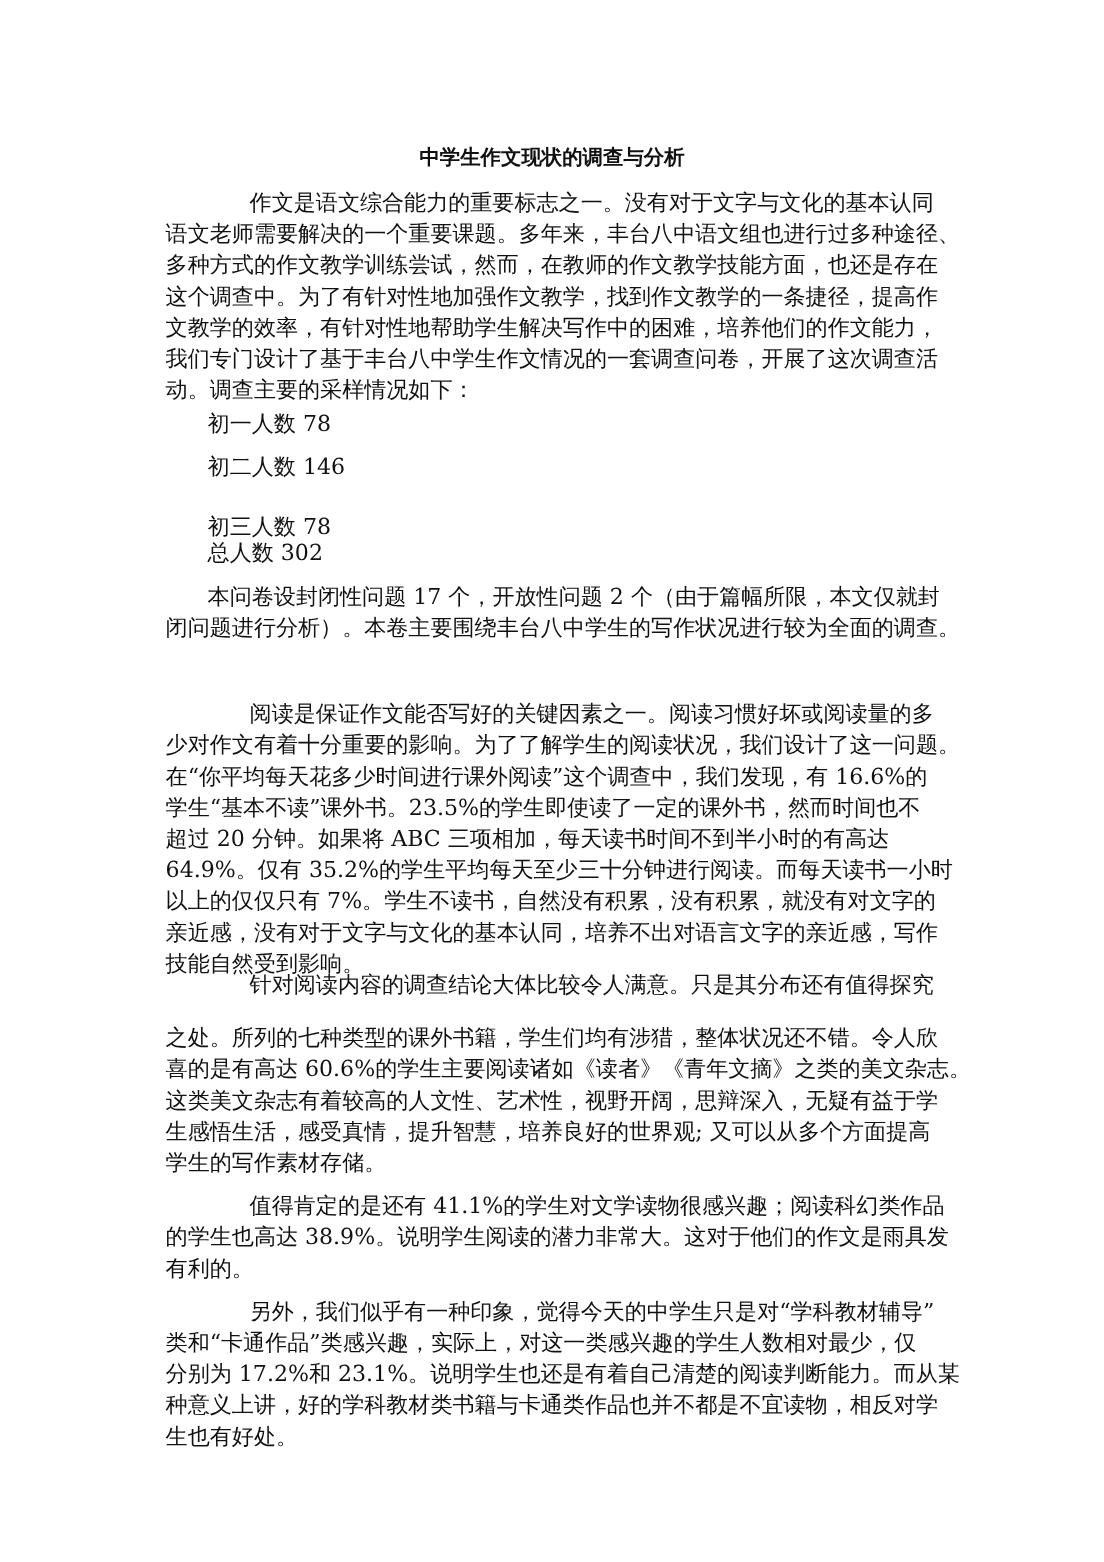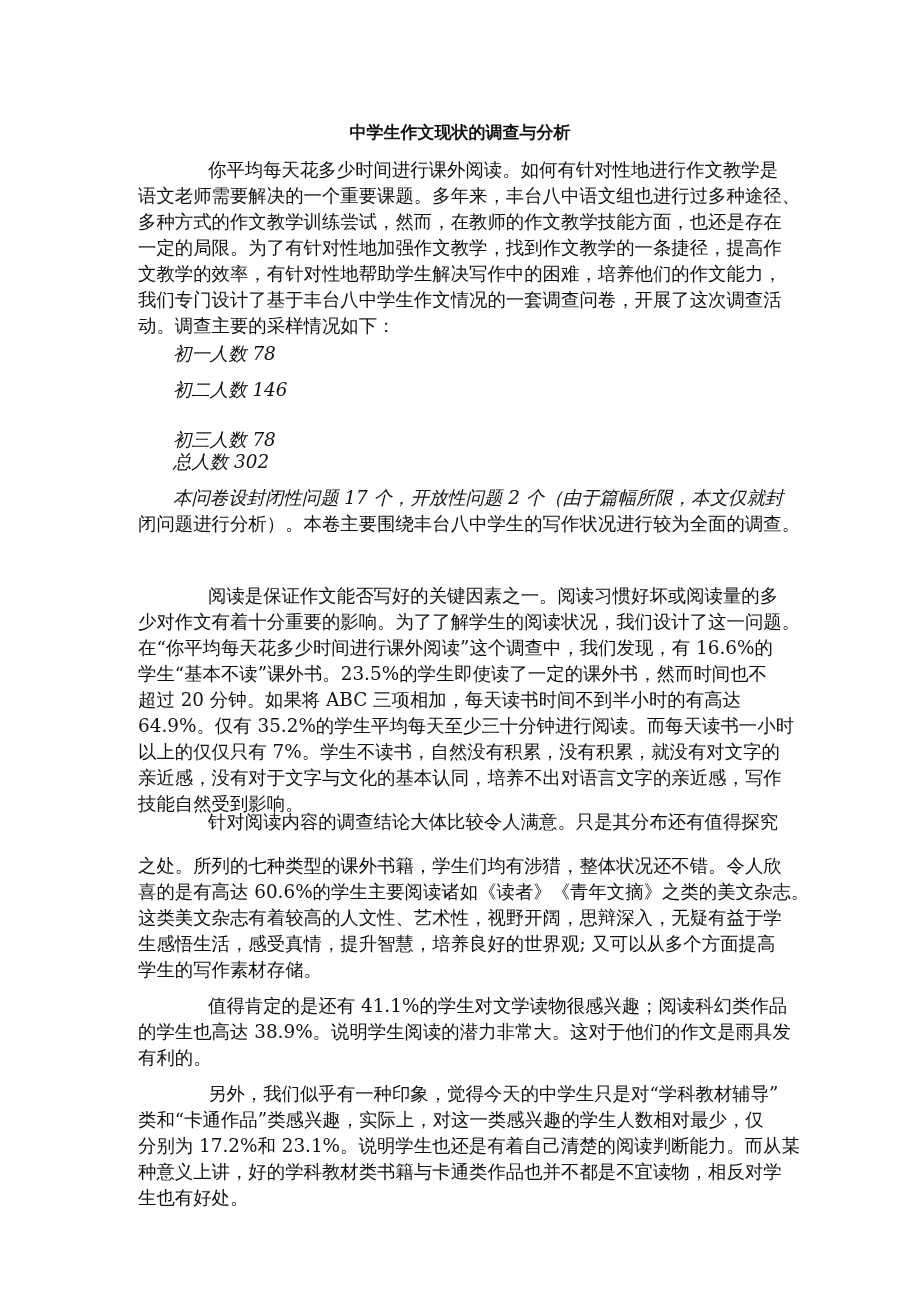--- a/index.html
+++ b/index.html
@@ -37,35 +37,35 @@
     .line {
       position: absolute;
       left: 138px;
       width: 640px;
       font-size: 18.4px;
       line-height: 26px;
       white-space: nowrap;
       letter-spacing: 0px;
     }
     .indent2 { left: 208px; width: 570px; }
-    .indent1 { left: 173px; font-style: italic; }
+    .indent1 { left: 173px; }
     .heading { left: 228px; }
   </style>
 </head>
 <body>
 
 <div class="page">
 
   <div class="title">中学生作文现状的调查与分析</div>
 
   <div>
-    <div class="line indent2" style="top:157px">你平均每天花多少时间进行课外阅读。如何有针对性地进行作文教学是</div>
+    <div class="line indent2" style="top:157px">作文是语文综合能力的重要标志之一。没有对于文字与文化的基本认同</div>
     <div class="line" style="top:183px">语文老师需要解决的一个重要课题。多年来，丰台八中语文组也进行过多种途径、</div>
     <div class="line" style="top:209px">多种方式的作文教学训练尝试，然而，在教师的作文教学技能方面，也还是存在</div>
-    <div class="line" style="top:235px">一定的局限。为了有针对性地加强作文教学，找到作文教学的一条捷径，提高作</div>
+    <div class="line" style="top:235px">这个调查中。为了有针对性地加强作文教学，找到作文教学的一条捷径，提高作</div>
     <div class="line" style="top:261px">文教学的效率，有针对性地帮助学生解决写作中的困难，培养他们的作文能力，</div>
     <div class="line" style="top:287px">我们专门设计了基于丰台八中学生作文情况的一套调查问卷，开展了这次调查活</div>
     <div class="line" style="top:313px">动。调查主要的采样情况如下：</div>
   </div>
 
   <div>
     <div class="line indent1" style="top:341px">初一人数 78</div>
     <div class="line indent1" style="top:377px">初二人数 146</div>
     <div class="line indent1" style="top:427px">初三人数 78</div>
     <div class="line indent1" style="top:449px">总人数 302</div>

